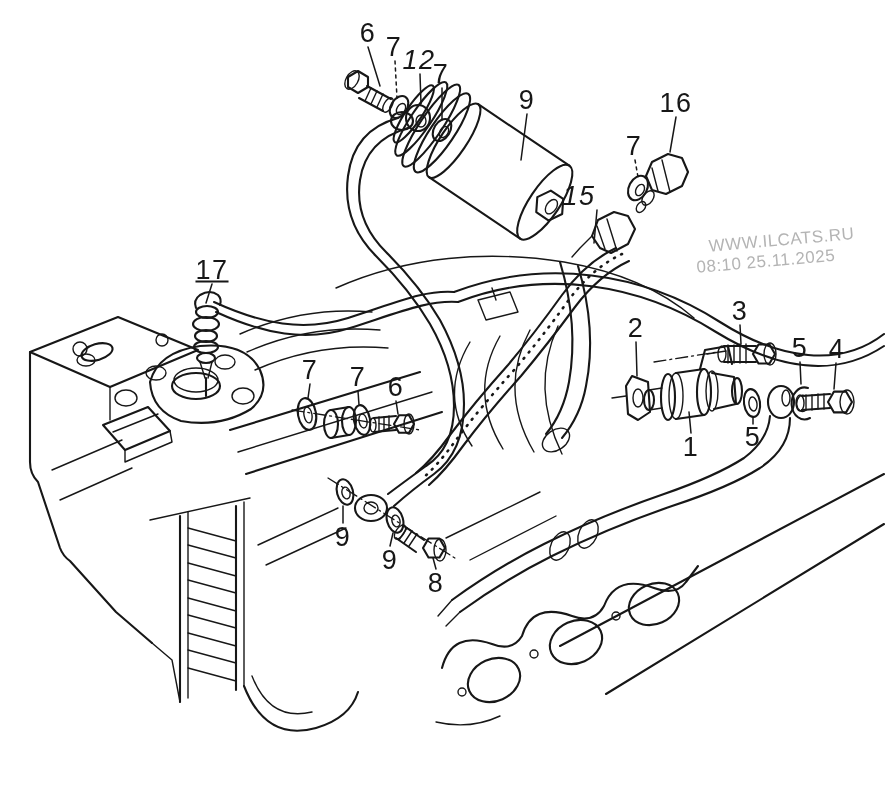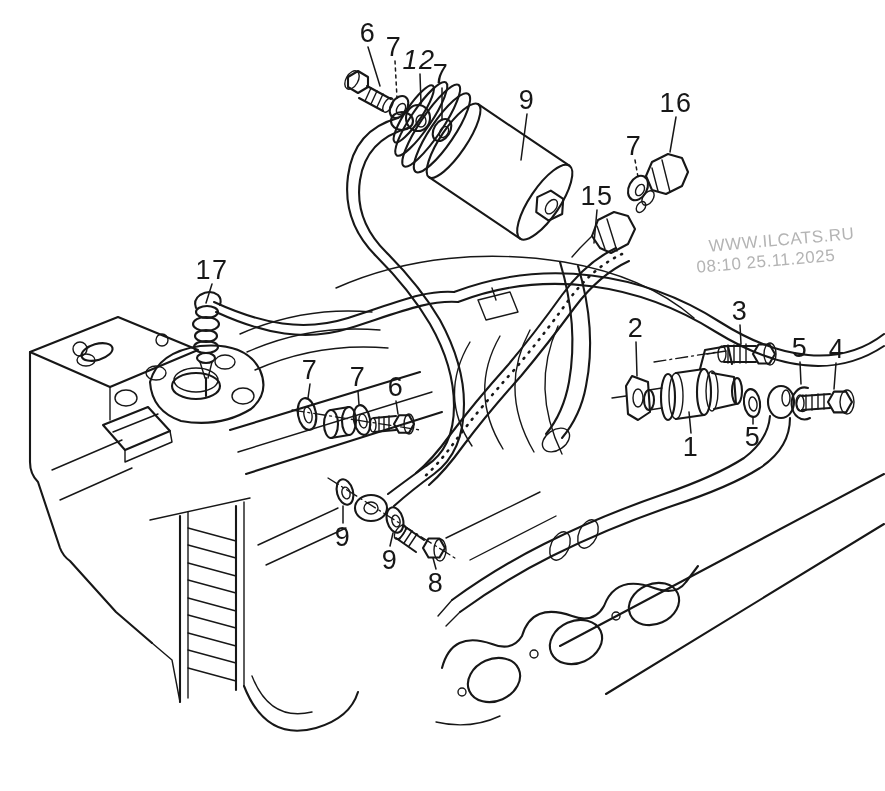--- a/index.html
+++ b/index.html
@@ -290,24 +290,24 @@
         <line x1="436" y1="569" x2="433" y2="558" class="leader"></line>
       </g>
   </svg>
 
   <div id="callout-labels">
       <div class="callout" style="left: 368px; top: 33px;">6</div>
       <div class="callout" style="left: 394px; top: 47px;">7</div>
       <div class="callout" style="left: 419px; top: 60px; font-style: italic;">12</div>
       <div class="callout" style="left: 441px; top: 74px;">7</div>
       <div class="callout" style="left: 527px; top: 100px;">9</div>
-      <div class="callout" style="left: 597px; top: 196px;">15</div>
+      <div class="callout" style="left: 579px; top: 196px; font-style: italic;">15</div>
       <div class="callout" style="left: 634px; top: 146px;">7</div>
       <div class="callout" style="left: 676px; top: 103px;">16</div>
-      <div class="callout" style="left: 212px; top: 270px;">17</div>
+      <div class="callout" style="left: 212px; top: 270px; text-decoration: underline;">17</div>
       <div class="callout" style="left: 636px; top: 328px;">2</div>
       <div class="callout" style="left: 740px; top: 311px;">3</div>
       <div class="callout" style="left: 800px; top: 348px;">5</div>
       <div class="callout" style="left: 837px; top: 349px;">4</div>
       <div class="callout" style="left: 691px; top: 447px;">1</div>
       <div class="callout" style="left: 753px; top: 437px;">5</div>
       <div class="callout" style="left: 310px; top: 370px;">7</div>
       <div class="callout" style="left: 358px; top: 377px;">7</div>
       <div class="callout" style="left: 396px; top: 387px;">6</div>
       <div class="callout" style="left: 343px; top: 537px;">9</div>

